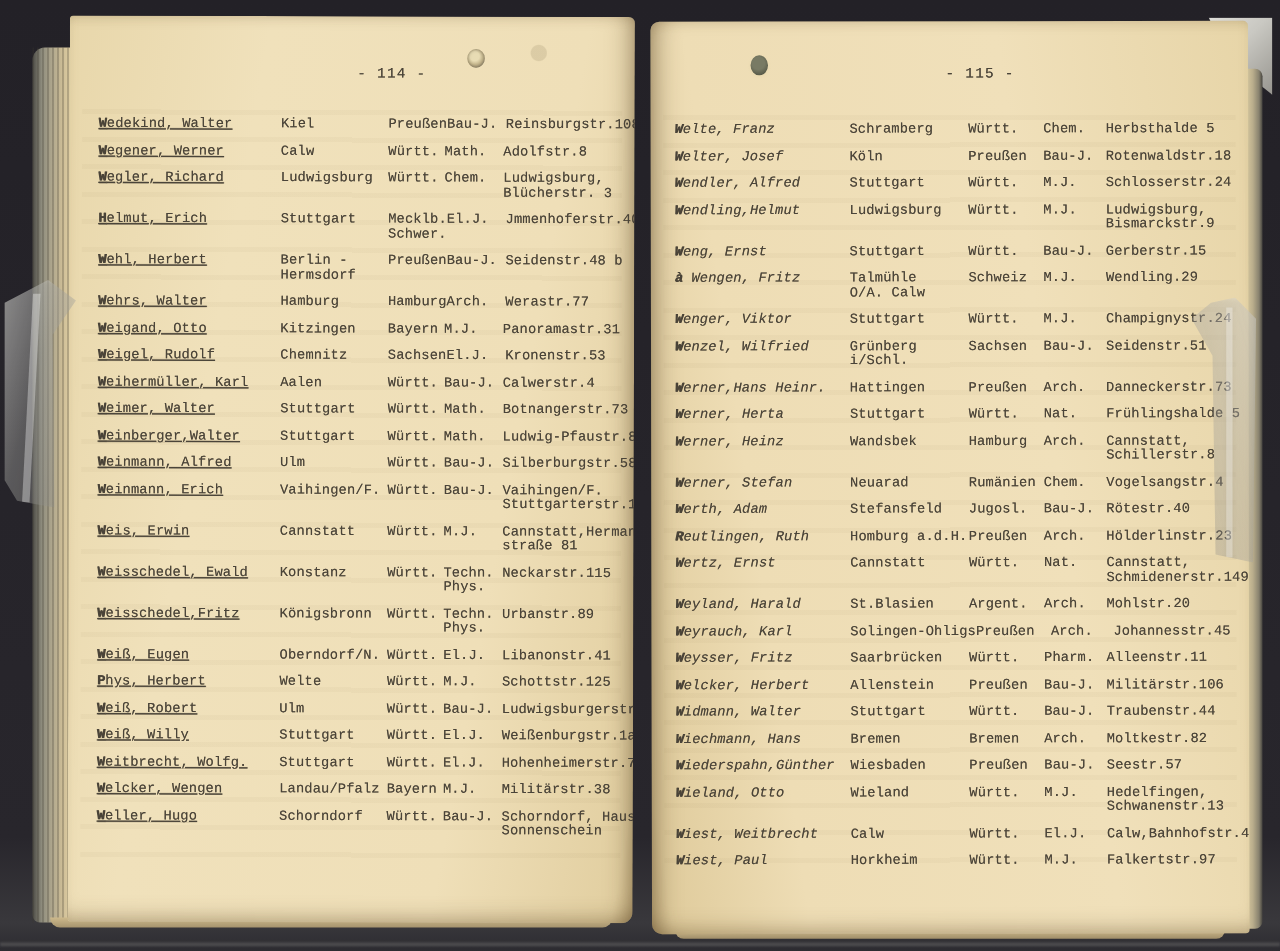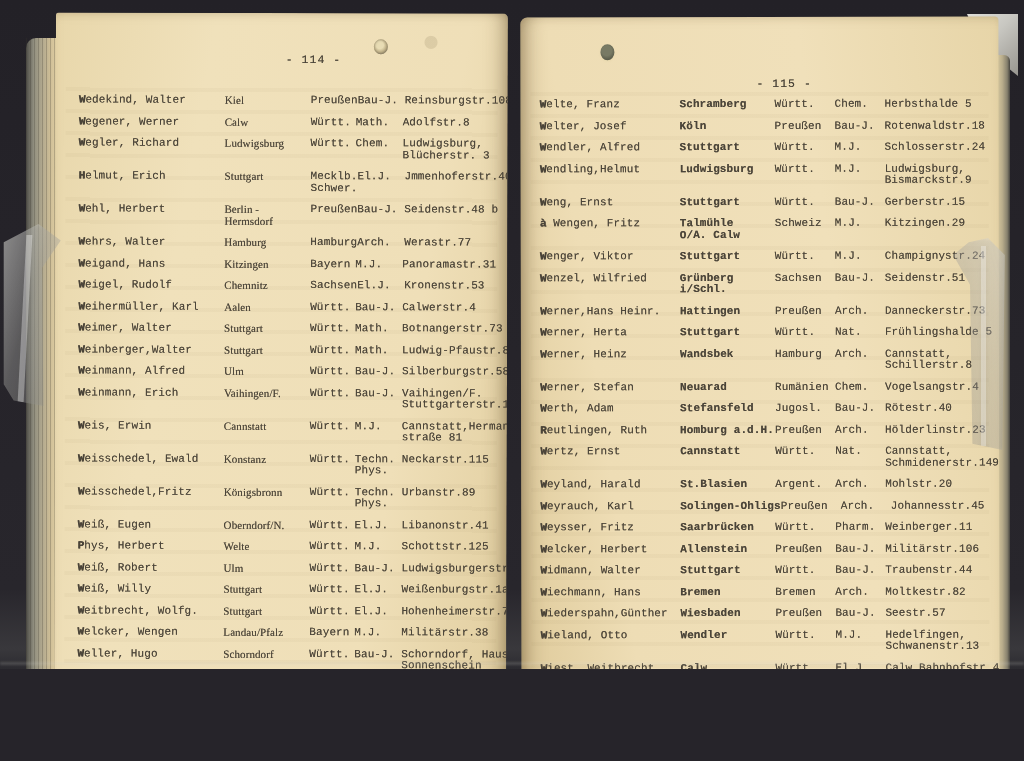--- a/index.html
+++ b/index.html
@@ -1,20 +1,20 @@
 <!DOCTYPE html>
 <html style="--bg: #26242a; --page: #eedfb6; --ink: #4a4439;"><head>
 <meta charset="utf-8">
 <style>
   :root{
     --bg:#26242a; --page:#eedfb6; --ink:#4a4439;
   }
   html,body{margin:0;padding:0;}
   body{background:var(--bg);font-family:"Liberation Mono","DejaVu Sans Mono",monospace;}
-  #stage{position:relative;width:1024px;height:669px;overflow:hidden;
+  #stage{position:relative;width:1024px;height:761px;overflow:hidden;
          background:linear-gradient(180deg,#232127 0%,#28262c 88%,#39383c 97%,#2c2b30 100%);}
   
   .bottom-streak{position:absolute;left:0;bottom:4px;width:100%;height:3px;
                  background:rgba(210,210,205,0.18);filter:blur(1px);}
 
   
   .edge-left{position:absolute;left:26px;top:38px;width:30px;height:700px;border-radius:10px 0 0 6px;
              background:linear-gradient(90deg,#4c4b46 0%,#8f8d7e 25%,#b2a98e 55%,#cdbd96 80%,#decda2 100%);}
   .edge-left:after{content:"";position:absolute;inset:0;
              background:repeating-linear-gradient(90deg,rgba(60,55,45,0.25) 0 1px,transparent 1px 4px);}
@@ -72,31 +72,31 @@
   
   .under-left{position:absolute;left:40px;top:734px;width:450px;height:8px;border-radius:0 0 8px 8px;
     background:linear-gradient(180deg,#cdb98c,#a6946e);}
   .under-right{position:absolute;left:540px;top:744px;width:440px;height:7px;border-radius:0 0 8px 8px;
     background:linear-gradient(180deg,#cdb98c,#a08e69);}
 
   
   .pagenum{position:absolute;font-size:11.5px;letter-spacing:1px;
            text-shadow:0 0 0.5px rgba(70,60,45,0.7);}
   .page-left .pagenum{left:230px;top:40px;}
-  .page-right .pagenum{left:236px;top:60px;}
+  .page-right .pagenum{left:236px;top:36px;}
   .rows{position:absolute;top:82px;left:0;right:0;}
   .page-left .rows{padding-left:23px;}
   .page-right .rows{padding-left:19px;}
   .row{display:flex;align-items:flex-start;margin-bottom:10px;}
   .cell{white-space:pre;font-size:11px;line-height:11.5px;letter-spacing:0.1px;
         text-shadow:0 0 0.5px rgba(70,60,45,0.65);}
   .cell.name::first-letter{font-weight:bold;text-shadow:0.5px 0 0 rgba(55,48,38,0.9);}
-  .page-left  .name{flex:0 0 146px;} .page-left  .city{flex:0 0 86px;font-family:Liberation Serif, serif;}
+  .page-left  .name{flex:0 0 146px;text-decoration:underline;} .page-left  .city{flex:0 0 86px;}
   .page-left  .region{flex:0 0 45px;} .page-left  .subject{flex:0 0 47px;}
-  .page-right .name{flex:0 0 140px;} .page-right .city{flex:0 0 95px;font-weight:bold;}
+  .page-right .name{flex:0 0 140px;font-style:italic;} .page-right .city{flex:0 0 95px;}
   .page-right .region{flex:0 0 60px;} .page-right .subject{flex:0 0 50px;}
   .address{flex:1 1 auto;}
 </style>
 </head>
 <body>
 
 <div id="stage">
   <div class="edge-left"></div>
   <div class="fold-corner"></div>
   <div class="edge-right"></div>
@@ -152,21 +152,21 @@
 
   <div class="row">
     <div class="cell name">Wehrs, Walter</div>
     <div class="cell city">Hamburg</div>
     <div class="cell region">Hamburg</div>
     <div class="cell subject">Arch.</div>
     <div class="cell address">Werastr.77</div>
   </div>
 
   <div class="row">
-    <div class="cell name">Weigand, Hans</div>
+    <div class="cell name">Weigand, Otto</div>
     <div class="cell city">Kitzingen</div>
     <div class="cell region">Bayern</div>
     <div class="cell subject">M.J.</div>
     <div class="cell address">Panoramastr.31</div>
   </div>
 
   <div class="row">
     <div class="cell name">Weigel, Rudolf</div>
     <div class="cell city">Chemnitz</div>
     <div class="cell region">Sachsen</div>
@@ -345,21 +345,21 @@
     <div class="cell subject">Bau-J.</div>
     <div class="cell address">Gerberstr.15</div>
   </div>
 
   <div class="row">
     <div class="cell name">à Wengen, Fritz</div>
     <div class="cell city">Talmühle
 O/A. Calw</div>
     <div class="cell region">Schweiz</div>
     <div class="cell subject">M.J.</div>
-    <div class="cell address">Kitzingen.29</div>
+    <div class="cell address">Wendling.29</div>
   </div>
 
   <div class="row">
     <div class="cell name">Wenger, Viktor</div>
     <div class="cell city">Stuttgart</div>
     <div class="cell region">Württ.</div>
     <div class="cell subject">M.J.</div>
     <div class="cell address">Champignystr.24</div>
   </div>
 
@@ -444,21 +444,21 @@
     <div class="cell region">Preußen</div>
     <div class="cell subject">Arch.</div>
     <div class="cell address">Johannesstr.45</div>
   </div>
 
   <div class="row">
     <div class="cell name">Weysser, Fritz</div>
     <div class="cell city">Saarbrücken</div>
     <div class="cell region">Württ.</div>
     <div class="cell subject">Pharm.</div>
-    <div class="cell address">Weinberger.11</div>
+    <div class="cell address">Alleenstr.11</div>
   </div>
 
   <div class="row">
     <div class="cell name">Welcker, Herbert</div>
     <div class="cell city">Allenstein</div>
     <div class="cell region">Preußen</div>
     <div class="cell subject">Bau-J.</div>
     <div class="cell address">Militärstr.106</div>
   </div>
 
@@ -481,21 +481,21 @@
   <div class="row">
     <div class="cell name">Wiederspahn,Günther</div>
     <div class="cell city">Wiesbaden</div>
     <div class="cell region">Preußen</div>
     <div class="cell subject">Bau-J.</div>
     <div class="cell address">Seestr.57</div>
   </div>
 
   <div class="row">
     <div class="cell name">Wieland, Otto</div>
-    <div class="cell city">Wendler</div>
+    <div class="cell city">Wieland</div>
     <div class="cell region">Württ.</div>
     <div class="cell subject">M.J.</div>
     <div class="cell address">Hedelfingen,
 Schwanenstr.13</div>
   </div>
 
   <div class="row">
     <div class="cell name">Wiest, Weitbrecht</div>
     <div class="cell city">Calw</div>
     <div class="cell region">Württ.</div>

